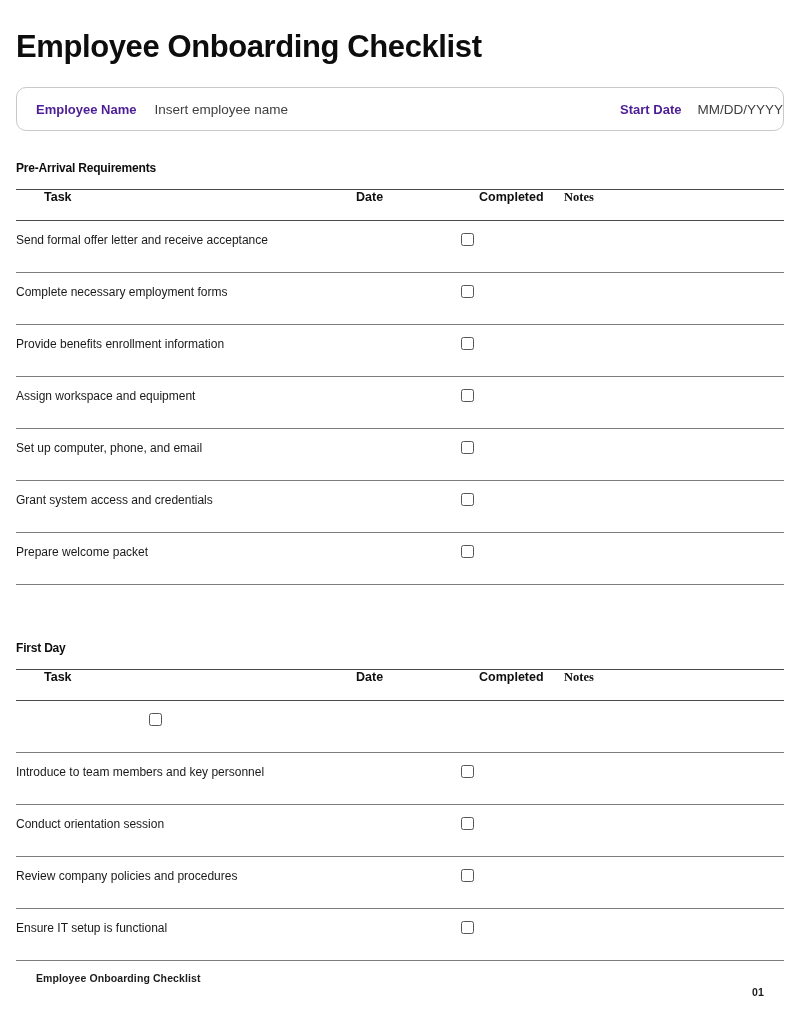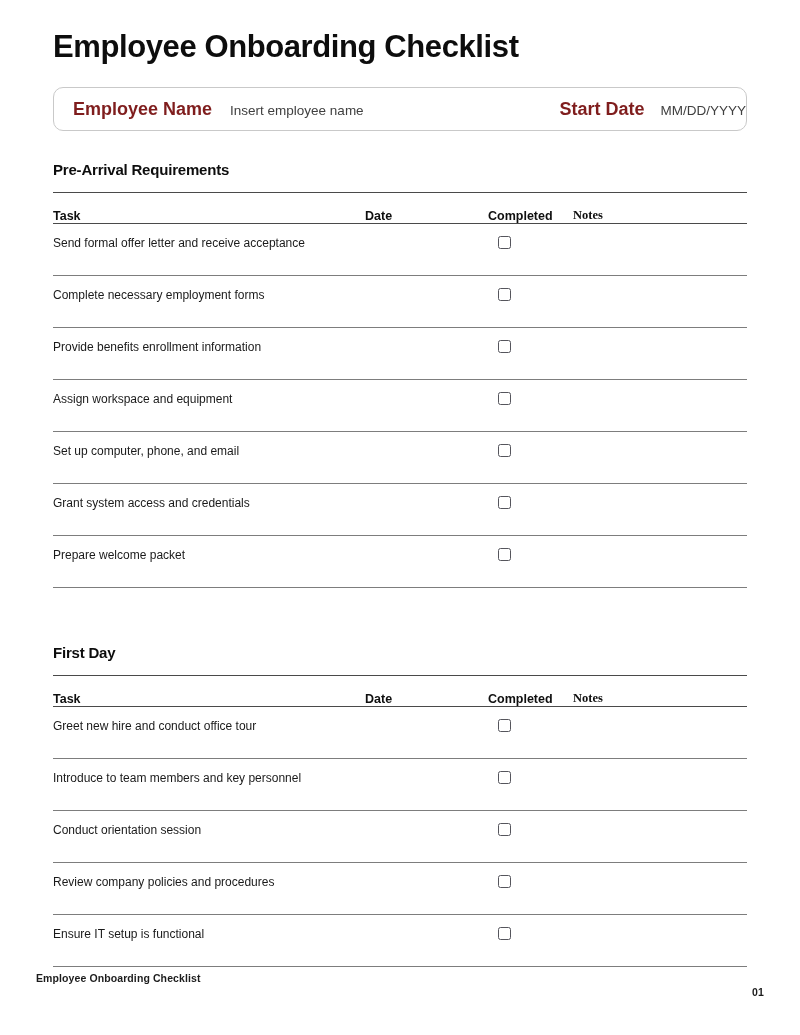--- a/index.html
+++ b/index.html
@@ -15,21 +15,21 @@
     -webkit-font-smoothing: antialiased;
     position: relative;
     overflow: hidden;
   }
 
   .page {
     position: relative;
     width: 800px;
     height: 1015px;
     box-sizing: border-box;
-    padding: 0 53px;
+    padding: 0 16px;
   }
 
   
   .doc-title {
     margin: 0;
     padding-top: 28px;
     font-size: 31px;
     font-weight: 700;
     letter-spacing: -0.4px;
     line-height: 1.2;
@@ -46,43 +46,43 @@
     align-items: center;
     box-sizing: border-box;
   }
   .info-field {
     display: flex;
     align-items: baseline;
   }
   .info-field.name-field { padding-left: 19px; }
   .info-field.date-field { padding-left: 0; }
   .field-label {
-    font-size: 18px;
-    font-weight: 700;
-    color: #7f1d1d;
+    font-size: 13px;
+    font-weight: 700;
+    color: #4c1d95;
     white-space: nowrap;
     text-align: center;
   }
   .field-value {
     font-size: 13.5px;
     font-weight: 400;
     color: #404040;
     white-space: nowrap;
   }
   .name-field .field-value { margin-left: 18px; }
   .date-field .field-value { margin-left: 16px; }
   .info-spacer { flex: 1 1 auto; }
 
   
   .section { margin-top: 30px; }
   .section.second { margin-top: 56px; }
 
   .section-title {
     margin: 0 0 14px 0;
-    font-size: 15px;
+    font-size: 12px;
     font-weight: 700;
     letter-spacing: -0.2px;
     color: #0d0d0d;
   }
 
   .rule {
     height: 0;
     border-top: 1px solid #4a4a4a;
     width: 100%;
   }
@@ -91,21 +91,22 @@
   
   .tbl { width: 100%; }
 
   .row {
     display: flex;
     align-items: flex-start;
     box-sizing: border-box;
   }
   .row.head {
     height: 30px;
-    align-items: flex-end;
+    align-items: flex-start;
+    margin-left: 28px;
   }
   .row.task {
     min-height: 51px;
     padding-top: 11px;
     box-sizing: border-box;
   }
   .row.task.two-line { min-height: 51px; }
 
   .col-task  { width: 312px; flex: 0 0 312px; }
   .col-date  { width: 123px; flex: 0 0 123px; }
@@ -289,23 +290,20 @@
       <div class="row head">
         <div class="col-task th">Task</div>
         <div class="col-date th">Date</div>
         <div class="col-done th">Completed</div>
         <div class="col-notes th">Notes</div>
       </div>
 
       <div class="rule"></div>
 
       <div class="row task">
-        <div class="col-task td-task">
-          <span>Greet new hire and conduct office tour</span>
-        </div>
         <div class="col-date td-task"></div>
         <div class="col-done">
           <div class="checkbox"></div>
         </div>
         <div class="col-notes td-task"></div>
       </div>
       <div class="rule light"></div>
 
       <div class="row task">
         <div class="col-task td-task">

